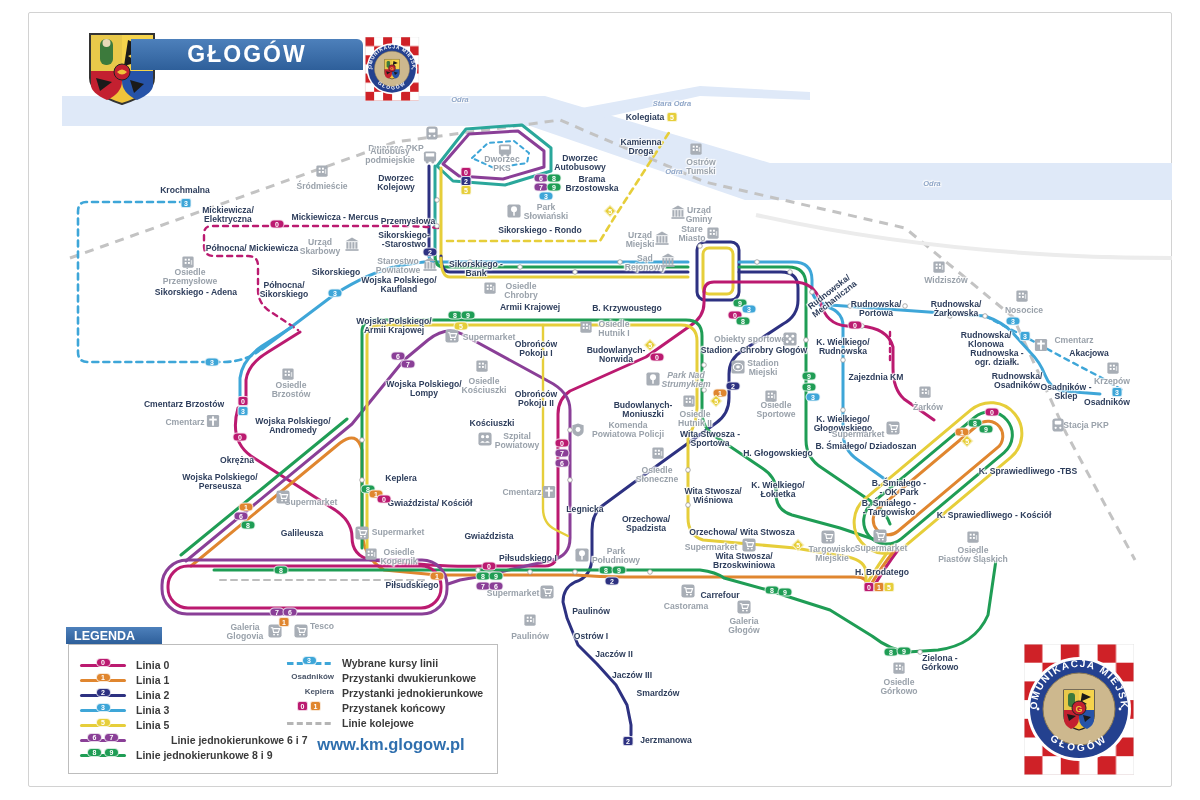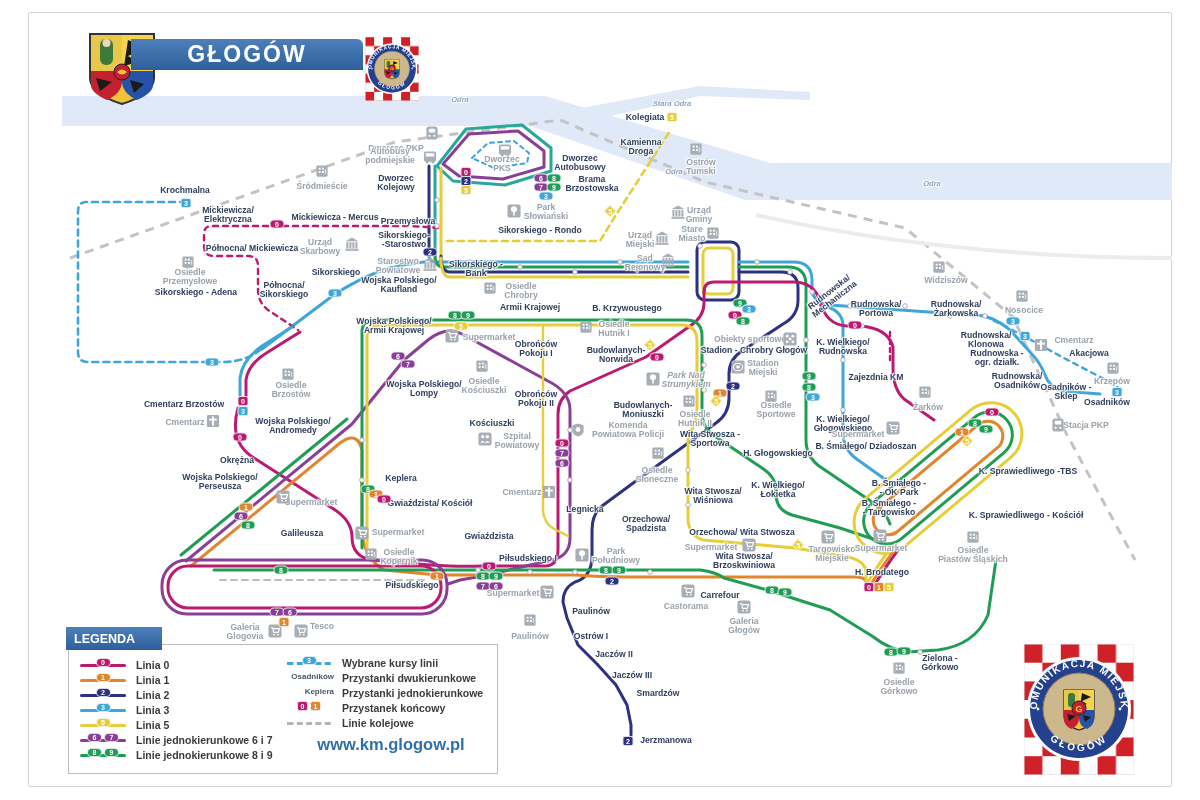--- a/index.html
+++ b/index.html
@@ -19,21 +19,21 @@
   .b-dia{width:9px;height:9px;transform:translate(-50%,-50%) rotate(45deg);border:1px solid rgba(255,255,255,.8);}
   .b-dia span{transform:rotate(-45deg);display:block;}
   
   #hdr-banner{position:absolute;left:131px;top:39px;width:232px;height:31px;border-radius:0 6px 0 0;
     background:linear-gradient(#4d80bb,#2e5f9a);display:flex;align-items:center;justify-content:center;}
   #hdr-banner .t{color:#fff;font-size:23px;font-weight:bold;letter-spacing:2px;}
   #hdr-sub{position:absolute;left:131px;top:70px;width:232px;height:29px;background:#d9e4f1;border-radius:0 0 6px 0;
     display:flex;align-items:center;justify-content:center;text-align:center;color:#1f4f8f;font-weight:bold;font-size:11.5px;line-height:1.1;white-space:pre-line;}
   
   #legend{position:absolute;left:66px;top:627px;width:432px;height:146px;}
-  #legend .tab{position:absolute;left:0;top:0;width:88px;height:23px;background:linear-gradient(#4d80bb,#2e5f9a);
+  #legend .tab{position:absolute;left:0;top:0;width:88px;height:17px;background:linear-gradient(#4d80bb,#2e5f9a);
     color:#fff;font-weight:bold;font-size:12.5px;display:flex;align-items:center;padding-left:8px;}
   #legend .box{position:absolute;left:2px;top:17px;width:428px;height:128px;border:1.5px solid #bdbdbd;background:#fff;}
   .lrow{position:absolute;display:flex;align-items:center;}
   .lrow .sample{width:50px;height:12px;position:relative;flex:0 0 50px;}
   .lrow .sline{position:absolute;left:2px;right:2px;top:5px;height:3px;border-radius:2px;}
   .lrow .txt{font-size:10.5px;font-weight:bold;color:#3a3a3a;margin-left:8px;white-space:nowrap;}
   .lrow .sb{position:relative;margin:0 1px;transform:none;}
   .lrow .sbwrap{position:absolute;left:0;right:0;top:-1px;display:flex;justify-content:center;}
   .sampletxt{font-size:8px;font-weight:bold;color:#4a5568;width:50px;text-align:right;}
   #website{position:absolute;left:230px;top:108px;width:190px;text-align:center;font-size:16.5px;font-weight:bold;color:#2f6fae;text-decoration:none;}
@@ -368,21 +368,21 @@
       <div class="lbl poi" style="left: 928px; top: 408px;">Żarków</div>
       <div class="lbl" style="left: 843px; top: 424px;">K. Wielkiego/
 Głogowskiego</div>
       <div class="lbl poi" style="left: 858px; top: 435px;">Supermarket</div>
       <div class="lbl" style="left: 866px; top: 447px;">B. Śmiałego/ Dziadoszan</div>
       <div class="lbl" style="left: 899px; top: 488px;">B. Śmiałego -
 - OK  Park</div>
       <div class="lbl" style="left: 889px; top: 508px;">B. Śmiałego -
 - Targowisko</div>
       <div class="lbl" style="left: 1028px; top: 472px;">K. Sprawiedliwego -TBS</div>
-      <div class="lbl" style="left: 1026px; top: 516px; text-align: right;">K. Sprawiedliwego - Kościół</div>
+      <div class="lbl" style="left: 994px; top: 516px; text-align: right;">K. Sprawiedliwego - Kościół</div>
       <div class="lbl poi" style="left: 973px; top: 555px;">Osiedle
 Piastów Śląskich</div>
       <div class="lbl poi" style="left: 832px; top: 554px;">Targowisko
 Miejskie</div>
       <div class="lbl poi" style="left: 881px; top: 549px;">Supermarket</div>
       <div class="lbl" style="left: 882px; top: 573px;">H. Brodatego</div>
       <div class="lbl poi" style="left: 1086px; top: 426px;">Stacja PKP</div>
       <div class="lbl poi" style="left: 946px; top: 281px;">Widziszów</div>
       <div class="lbl" style="left: 832px; top: 296px; transform: translate(-50%, -50%) rotate(-38deg);">Rudnowska/
 Mechaniczna</div>
@@ -748,21 +748,21 @@
         </div>
         <div class="lrow" style="left: 12px; top: 92px;">
           <div class="sample">
             <div class="sline" style="background: rgb(230, 206, 58);"></div>
             <div class="sbwrap">
               <div class="badge b-oval sb" style="background: rgb(230, 206, 58);">5</div>
             </div>
           </div>
           <div class="txt">Linia 5</div>
         </div>
-        <div class="lrow" style="left: 12px; top: 107px;">
+        <div class="lrow" style="left: 12px; top: 107px; gap: 35px;">
           <div class="sample">
             <div class="sline" style="background: rgb(138, 63, 151);"></div>
             <div class="sbwrap">
               <div class="badge b-oval sb" style="background: rgb(138, 63, 151);">6</div>
               <div class="badge b-oval sb" style="background: rgb(138, 63, 151);">7</div>
             </div>
           </div>
           <div class="txt">Linie jednokierunkowe 6 i 7</div>
         </div>
         <div class="lrow" style="left: 12px; top: 122px;">

